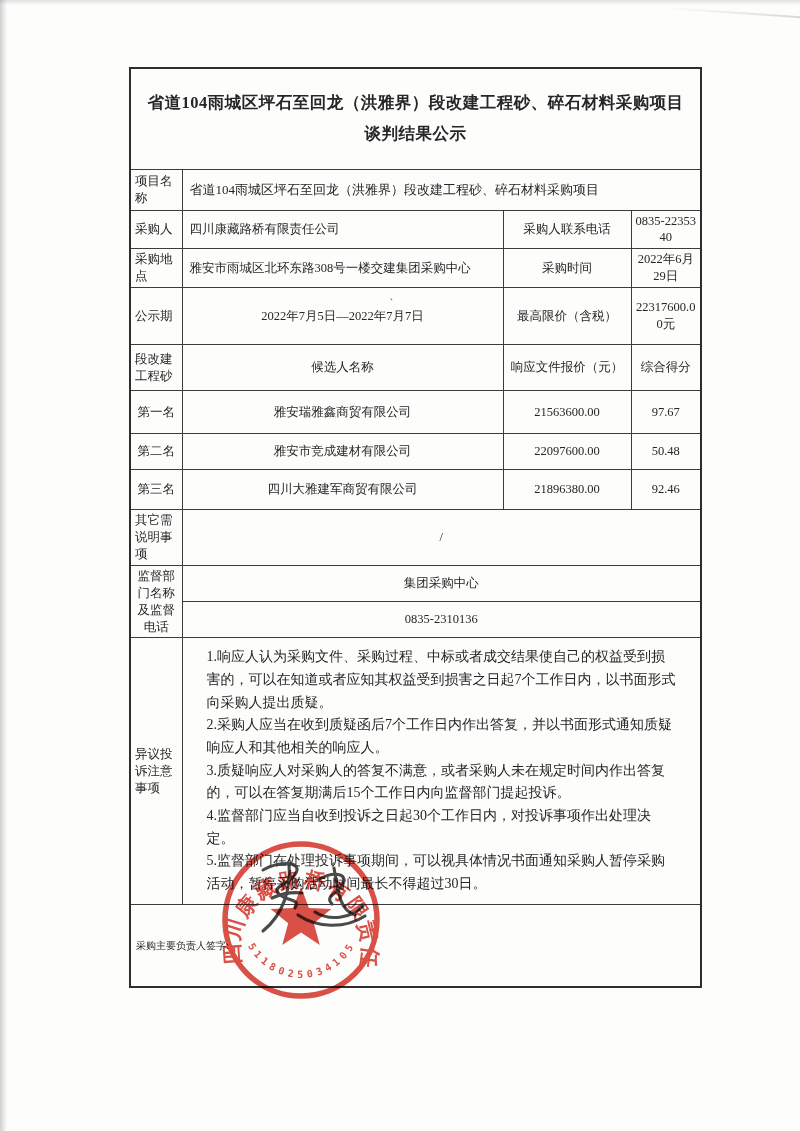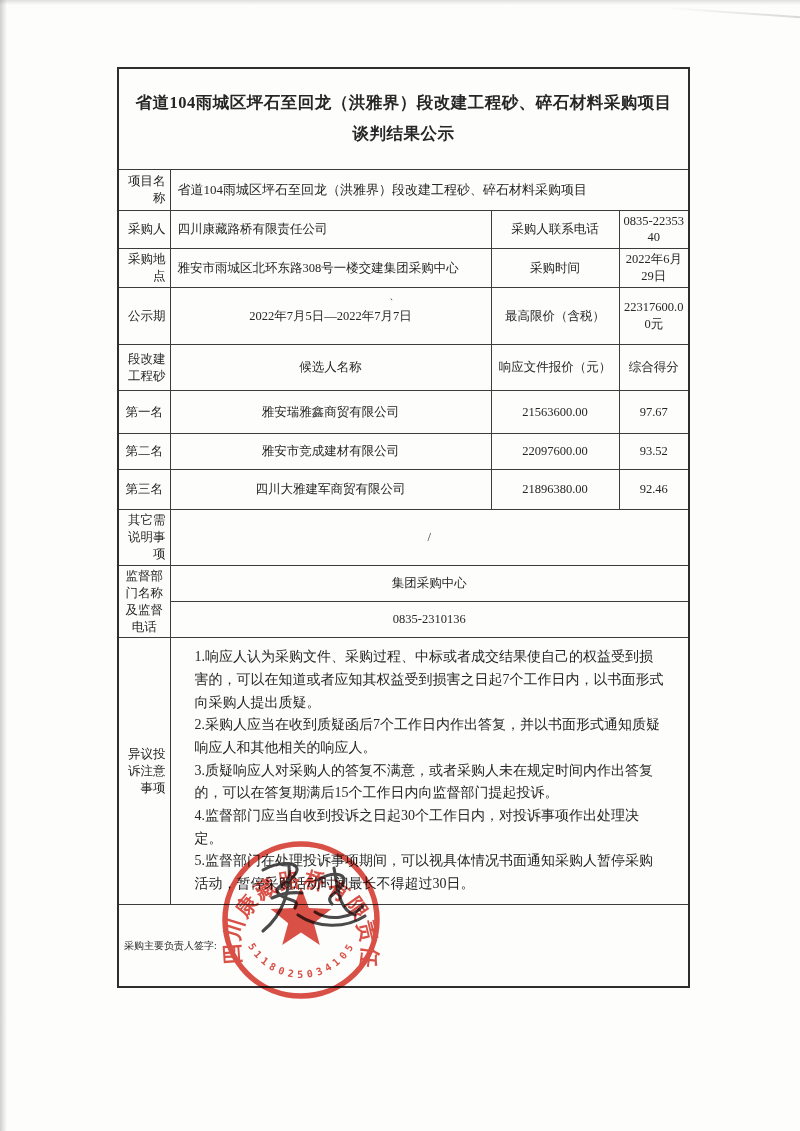--- a/index.html
+++ b/index.html
@@ -12,38 +12,38 @@
     color:#262626;
   }
   .scan-edge-left{position:absolute;left:0;top:0;bottom:0;width:7px;
     background:linear-gradient(90deg, rgba(90,90,90,.28), rgba(90,90,90,0));}
   .scan-edge-top{position:absolute;left:0;top:0;right:0;height:5px;
     background:linear-gradient(180deg, rgba(120,120,120,.22), rgba(120,120,120,0));}
   .scan-diag{position:absolute;top:12px;right:-14px;width:150px;height:2px;
     background:linear-gradient(90deg, rgba(0,0,0,0), rgba(0,0,0,.16));
     transform:rotate(4deg);}
   table.doc{
-    position:absolute;left:117px;top:67px;
+    position:absolute;left:129px;top:67px;
     width:571px;border-collapse:collapse;table-layout:fixed;
     border:2px solid #2e2e2e;
   }
   td{
     border:1px solid #3c3c3c;
     font-size:12.5px;line-height:1.35;
     padding:2px 4px;vertical-align:middle;
     word-break:break-all;
   }
   .r-title{height:101px;}
   .r2{height:41px;}.r3{height:38px;}.r4{height:39px;}.r5{height:57px;}
   .r6{height:46px;}.r7{height:43px;}.r8{height:36px;margin-left:16px;}.r9{height:40px;}
   .r10{height:48px;}.r11{height:35px;}.r12{height:35px;padding-left:8px;}
   .r13{height:224px;}.r14{height:83px;}
   .title-cell{text-align:center;font-weight:bold;font-size:16.5px;
     letter-spacing:.5px;line-height:1.85;font-family:"Liberation Serif", serif;}
-  .lbl{text-align:right;}
+  .lbl{text-align:left;}
   .lbl-c{text-align:center;}
   .left{text-align:left;padding-left:7px;}
   .center{text-align:center;}
   .val13{font-size:13px;}
   .obj-cell{padding:8px 24px;font-size:14px;line-height:1.62;vertical-align:middle;}
   .obj-line{display:block;}
   .sig-cell{text-align:left;padding-left:5px;font-size:10px;}
   .stray-mark{position:absolute;left:389px;top:288px;font-size:11px;color:#444;}
   .seal-wrap{position:absolute;left:205px;top:818px;width:200px;height:200px;pointer-events:none;}
   .seal-wrap svg{display:block;}
@@ -101,21 +101,21 @@
       <tr class="r7">
         <td class="center">第一名</td>
         <td class="center">雅安瑞雅鑫商贸有限公司</td>
         <td class="center">21563600.00</td>
         <td class="center">97.67</td>
       </tr>
       <tr class="r8">
         <td class="center">第二名</td>
         <td class="center">雅安市竞成建材有限公司</td>
         <td class="center">22097600.00</td>
-        <td class="center">93.52</td>
+        <td class="center">50.48</td>
       </tr>
       <tr class="r9">
         <td class="center">第三名</td>
         <td class="center">四川大雅建军商贸有限公司</td>
         <td class="center">21896380.00</td>
         <td class="center">92.46</td>
       </tr>
       <tr class="r10">
         <td class="lbl">其它需说明事项</td>
         <td colspan="3" class="center">/</td>

